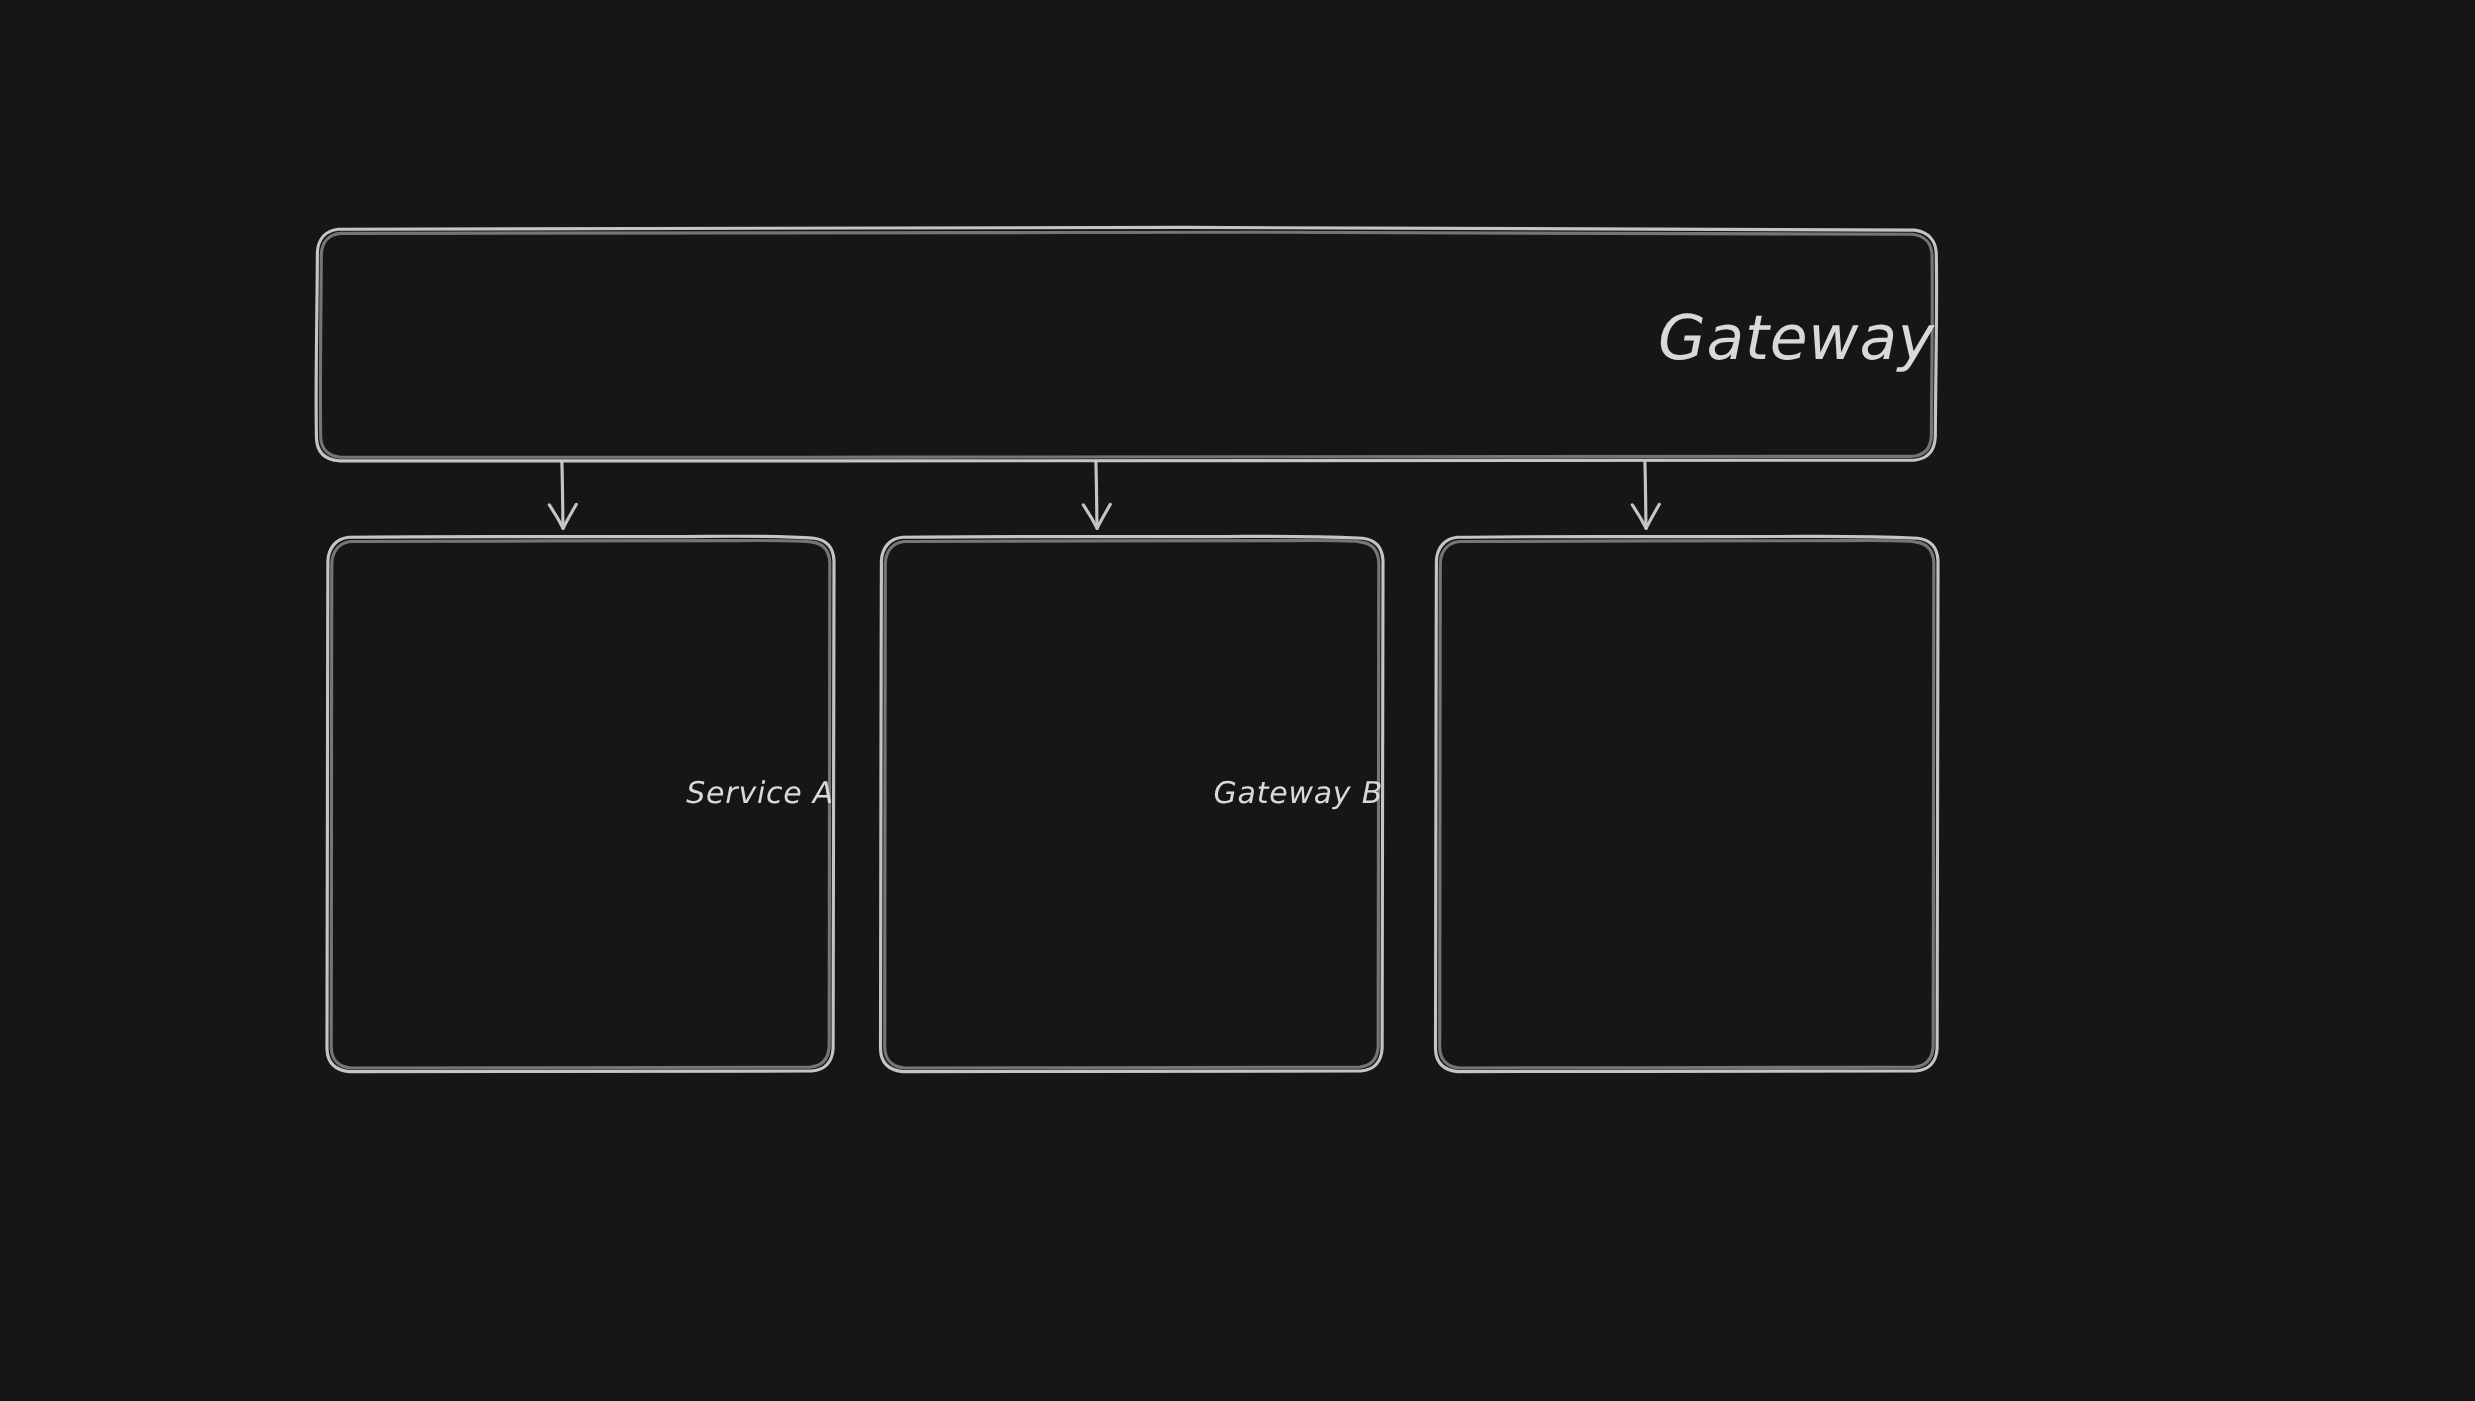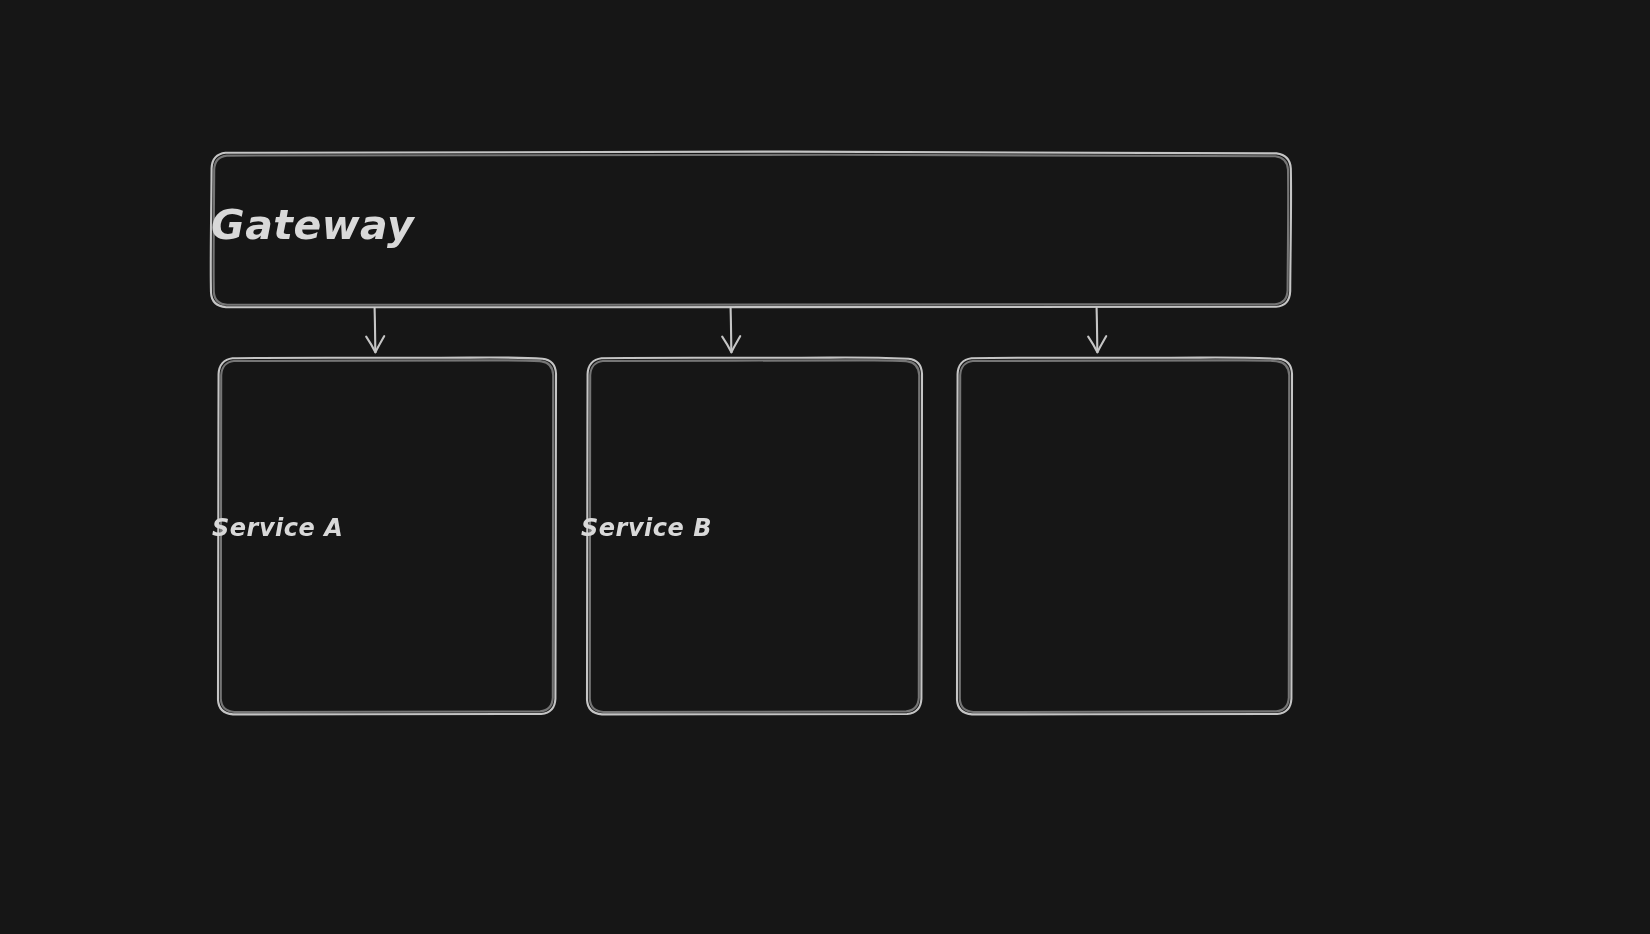--- a/index.html
+++ b/index.html
@@ -28,41 +28,41 @@
     left: 0;
     top: 0;
     width: 1650px;
     height: 934px;
     display: block;
   }
 
   .node-label {
     position: absolute;
     color: #d9d9d9;
-    text-align: left;
+    text-align: right;
     white-space: nowrap;
     font-family: "DejaVu Sans", sans-serif;
     font-style: italic;
-    font-weight: 700;
+    font-weight: 400;
     letter-spacing: 0.5px;
     -webkit-font-smoothing: antialiased;
     pointer-events: none;
   }
 
   .gateway-label {
     left: 211px;
     top: 200px;
     width: 1079px;
     font-size: 41px;
     line-height: 50px;
   }
 
   .service-label {
     top: 511px;
-    font-size: 24px;
+    font-size: 20px;
     line-height: 34px;
   }
 
   .service-a-label { left: 212px; width: 344px; }
   .service-b-label { left: 581px; width: 341px; }
   .service-c-label { left: 951px; width: 341px; }
 </style>
 </head>
 <body>
 
@@ -181,16 +181,16 @@
                C 959.2 641, 960 502, 960.2 375.2
                C 960.6 367.4, 965 361.8, 972.8 361 Z" opacity="0.55"></path>
     </g>
 
   </svg>
 
   <div class="node-label gateway-label">Gateway</div>
 
   <div class="node-label service-label service-a-label">Service A</div>
 
-  <div class="node-label service-label service-b-label">Service B</div>
+  <div class="node-label service-label service-b-label">Gateway B</div>
 
 
 </div>
 
 </body></html>

